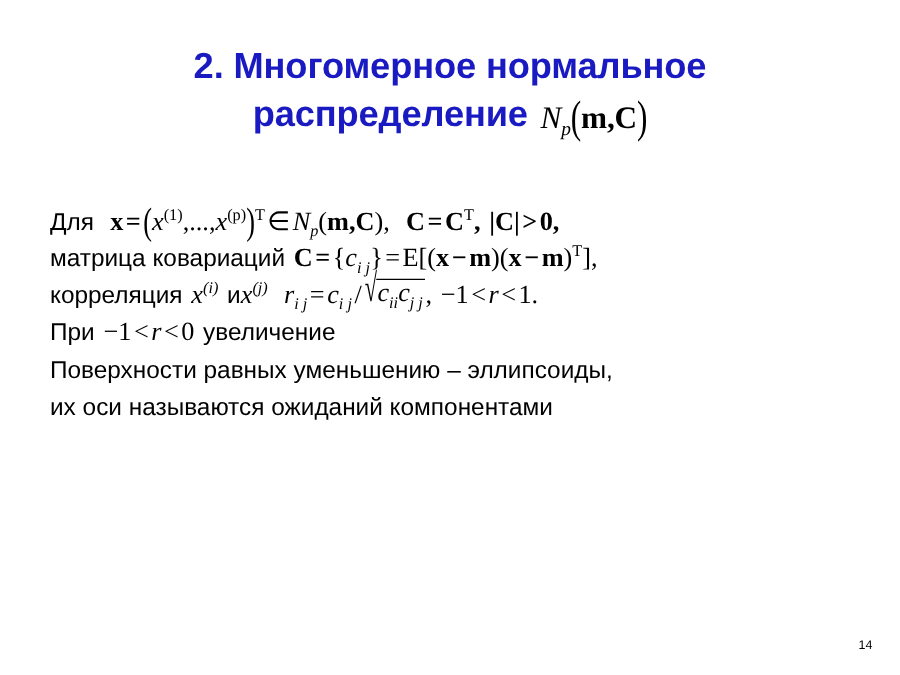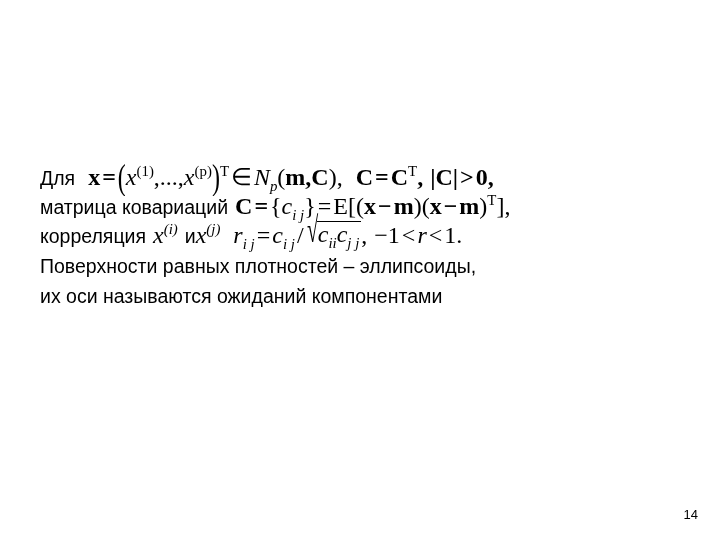--- a/index.html
+++ b/index.html
@@ -101,64 +101,73 @@
     font-family: "Liberation Sans", sans-serif;
     font-size: 19.5px;
     color: #000000;
   }
   .line {
     white-space: nowrap;
     height: 30px;
     line-height: 30px;
   }
   .line .math {
-    font-size: 24px;
+    font-size: 21px;
     line-height: 1;
   }
   .line.tight { height: 29px; line-height: 29px; }
 
   .sp { display: inline-block; width: 7px; }
   .sp-lg { display: inline-block; width: 13px; }
 
   
   .pageno {
     position: absolute;
     right: 22px;
     bottom: 18px;
     font-family: "Liberation Sans", sans-serif;
-    font-size: 13px;
+    font-size: 10px;
     color: #000000;
   }
 </style>
 </head>
 <body>
 
 <div class="slide">
 
+  <div class="title">
+    <span class="l1">2. Многомерное нормальное</span>
+    <span class="l2">
+      <span>распределение</span><span class="mathinline"><span class="mi">N</span><sub class="exi">p</sub><span class="big-paren">(</span><span class="mb">m</span><span class="mb">,</span><span class="mb">C</span><span class="big-paren">)</span></span>
+    </span>
+  </div>
 
   <div class="body">
 
     <div class="line">
       <span>Для</span><span class="sp-lg"></span><span class="math"><span class="mb">x</span><span class="op mb">=</span><span class="big-paren">(</span><span class="mi">x</span><sup class="ex">(1)</sup><span class="mup">,...,</span><span class="mi">x</span><sup class="ex">(p)</sup><span class="big-paren">)</span><sup class="ex">T</sup><span class="op mup">∈</span><span class="mi">N</span><sub class="exi">p</sub><span class="mup">(</span><span class="mb">m</span><span class="mb">,</span><span class="mb">C</span><span class="mup">),</span><span class="sp-lg"></span><span class="mb">C</span><span class="op mb">=</span><span class="mb">C</span><sup class="ex">T</sup><span class="mb">,</span><span class="sp"></span><span class="mb">|</span><span class="mb">C</span><span class="mb">|</span><span class="op mb">&gt;</span><span class="mb">0,</span></span>
     </div>
 
 
     <div class="line tight">
       <span>матрица ковариаций</span><span class="sp"></span><span class="math"><span class="mb">C</span><span class="op mb">=</span><span class="mup">{</span><span class="mi">c</span><sub class="exi">i j</sub><span class="mup">}</span><span class="op mup">=</span><span class="mup">E[</span><span class="mup">(</span><span class="mb">x</span><span class="op mb">−</span><span class="mb">m</span><span class="mup">)</span><span class="mup">(</span><span class="mb">x</span><span class="op mb">−</span><span class="mb">m</span><span class="mup">)</span><sup class="ex">T</sup><span class="mup">],</span></span>
     </div>
 
     <div class="line tight">
       <span>корреляция</span><span class="sp"></span><span class="math"><span class="mi">x</span><sup class="exi">(i)</sup></span><span class="sp"></span><span>и</span><span class="math"><span class="mi">x</span><sup class="exi">(j)</sup></span><span class="sp-lg"></span><span class="math"><span class="mi">r</span><sub class="exi">i j</sub><span class="op mup">=</span><span class="mi">c</span><sub class="exi">i j</sub><span class="op mup">/</span><span class="radical">√</span><span class="sqrt"><span class="mi">c</span><sub class="exi">ii</sub><span class="mi">c</span><sub class="exi">j j</sub></span><span class="mup">,</span><span class="sp"></span><span class="mup">−1</span><span class="op mup">&lt;</span><span class="mi">r</span><span class="op mup">&lt;</span><span class="mup">1.</span></span>
     </div>
 
+    <div class="line">
+      <span>При</span><span class="sp"></span><span class="math"><span class="mup">−1</span><span class="op mup">&lt;</span><span class="mi">r</span><span class="op mup">&lt;</span><span class="mup">0</span></span><span class="sp"></span><span>увеличение</span>
+    </div>
 
 
 
     <div class="line">
-      <span>Поверхности равных плотностей – эллипсоиды,</span>
+      <span>Поверхности равных уменьшению – эллипсоиды,</span>
     </div>
 
     <div class="line">
       <span>их оси называются ожиданий компонентами</span>
     </div>
 
   </div>
 
   <div class="pageno">14</div>
 

